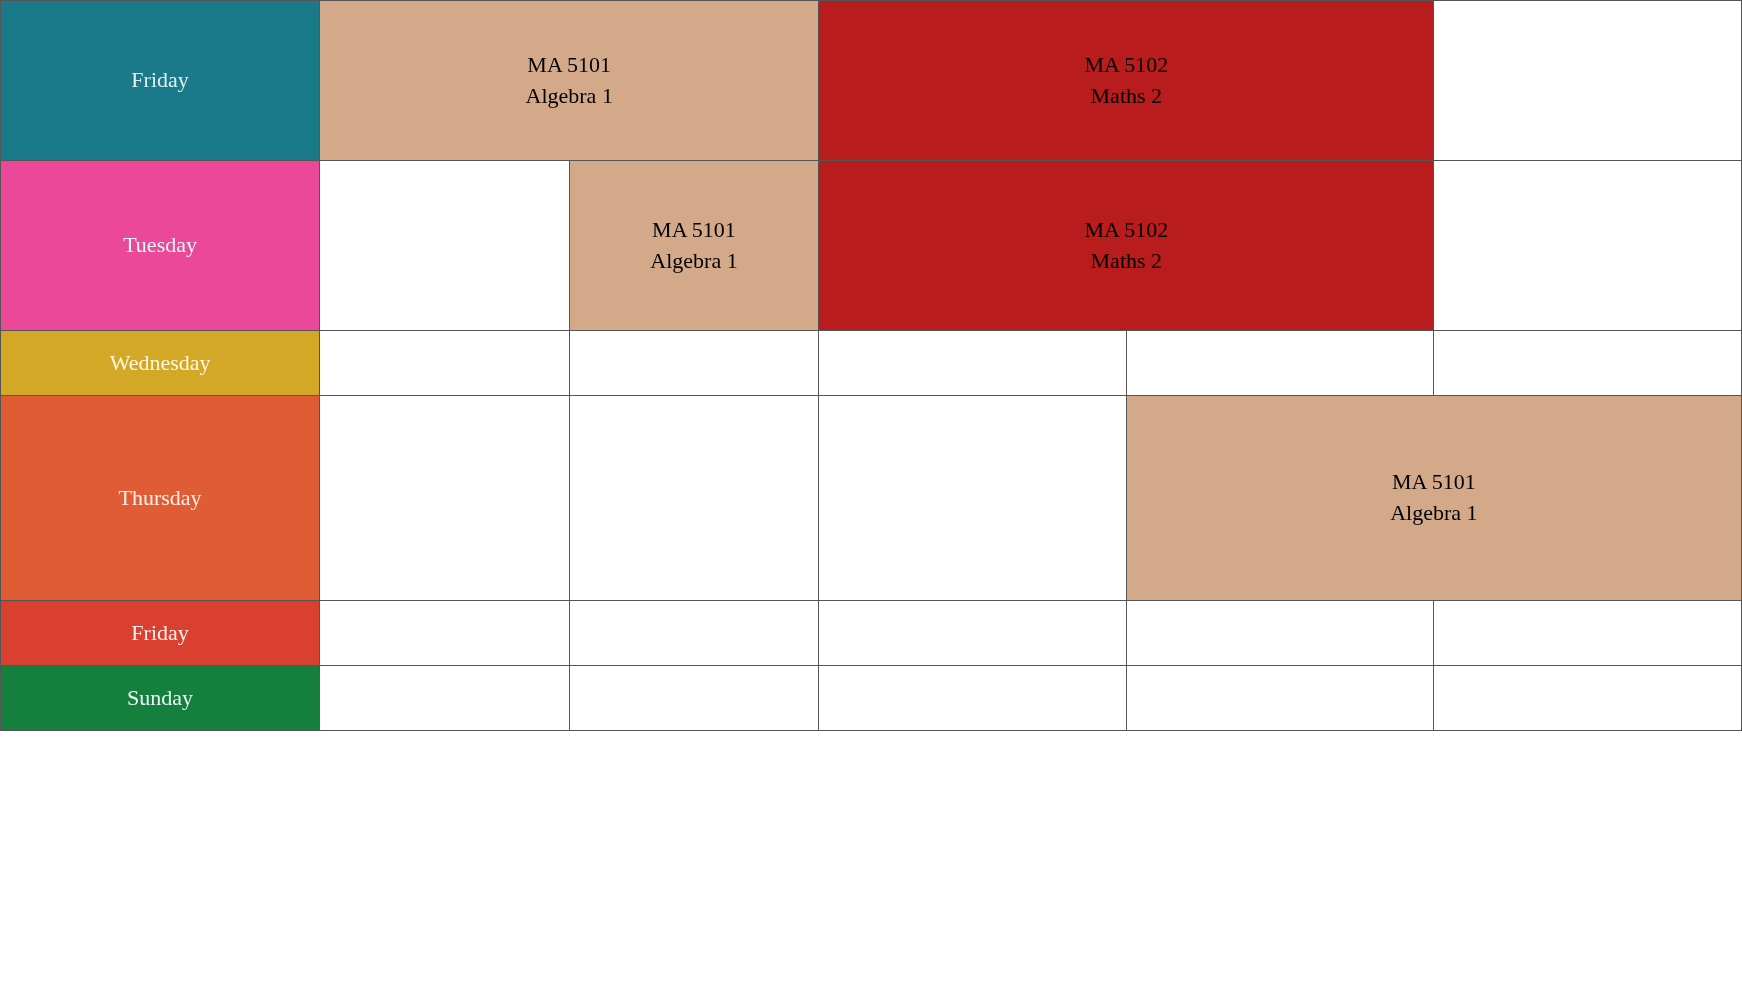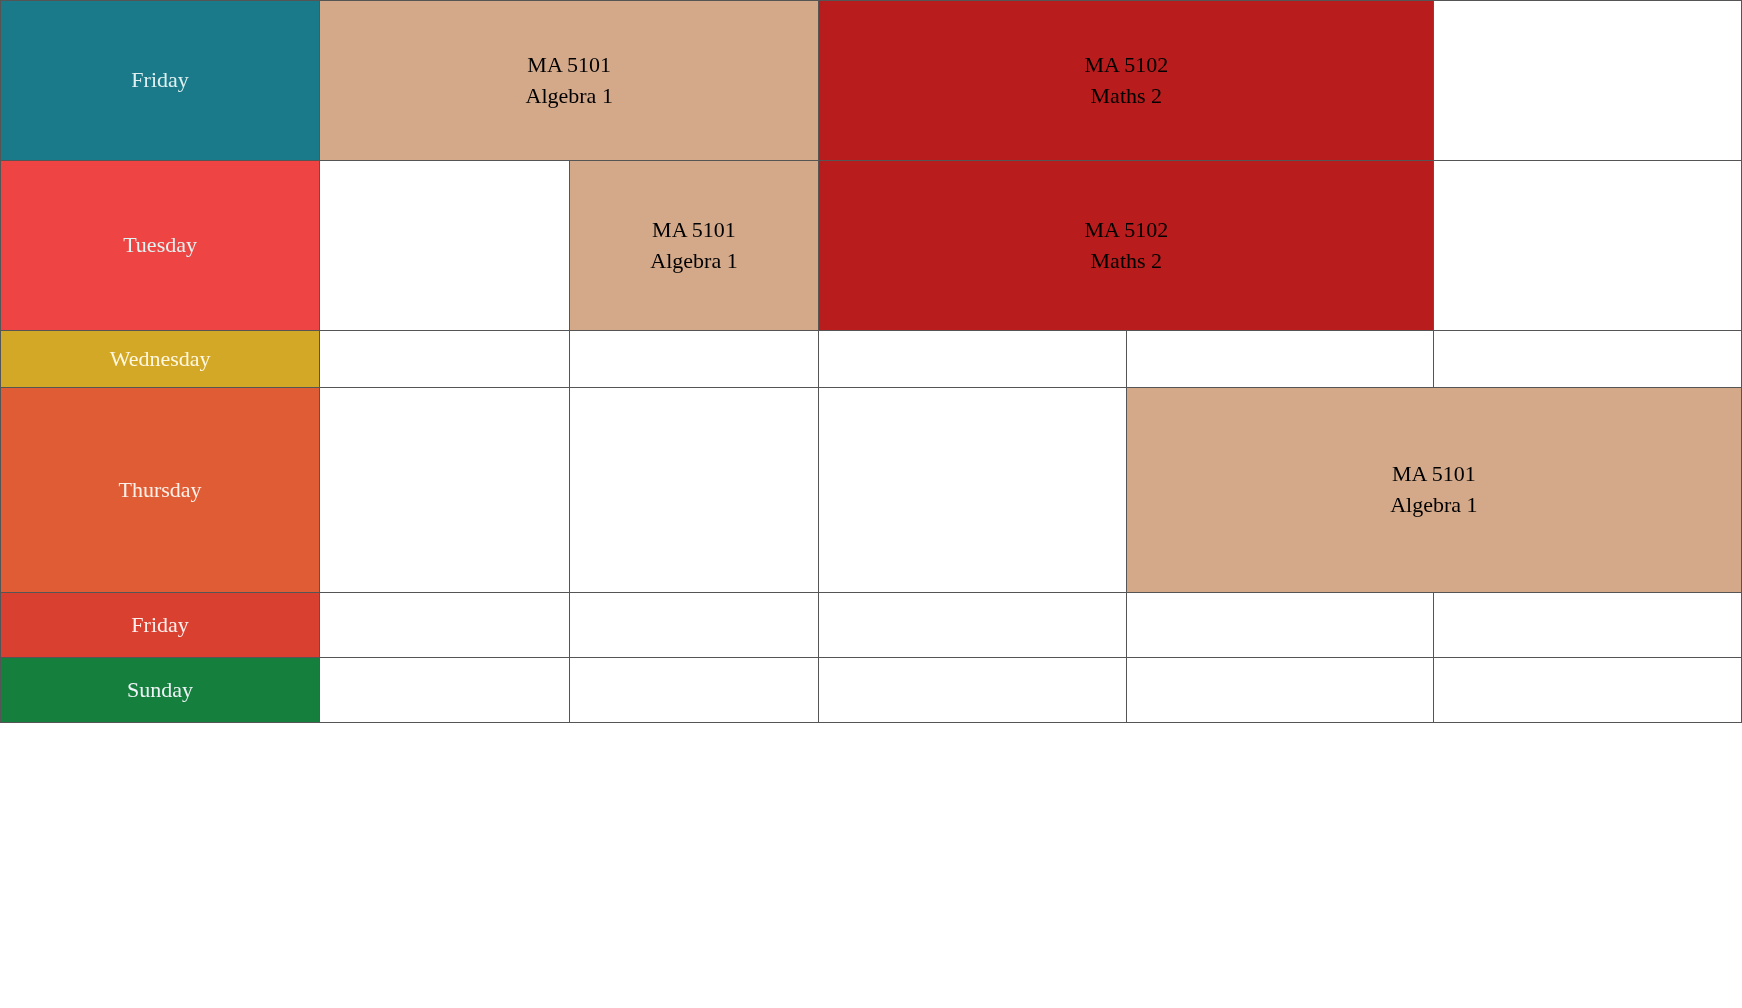--- a/index.html
+++ b/index.html
@@ -41,36 +41,36 @@
     .col-3    { width: 265px; }
     .col-4    { width: 265px; }
     .col-5    { width: 265px; }
     .header-time {
       font-weight: bold;
       font-size: 26px;
     }
 
     
     .day-monday    { background: #1a7a8a; color: #e0f0f0; font-size: 26px; }
-    .day-tuesday   { background: #ef4444; color: #e0f5f2; font-size: 26px; margin-top: 48px; }
+    .day-tuesday   { background: #ec4899; color: #e0f5f2; font-size: 26px; margin-top: 48px; }
     .day-wednesday { background: #d4a827; color: #fff8e0; font-size: 22px; }
     .day-thursday  { background: #e05c35; color: #fff0e8; font-size: 26px; }
     .day-friday    { background: #d94030; color: #fff0ee; font-size: 22px; }
     .day-saturday  { background: #6daa7a; color: #e8f8ec; font-size: 22px; }
     .day-sunday    { background: #15803d; color: #f0f4f8; font-size: 22px; }
 
     
     .cell-algebra1 { background: #d4a98a; }
     .cell-maths2   { background: #b91c1c; }
     .cell-empty    { background: #ffffff; }
 
     
     .row-monday    { height: 160px; }
     .row-tuesday   { height: 170px; }
-    .row-wednesday { height: 57px; }
+    .row-wednesday { height: 65px; }
     .row-thursday  { height: 205px; padding-left: 8px; }
     .row-friday    { height: 65px; margin-top: 12px; }
     .row-saturday  { height: 65px; }
     .row-sunday    { height: 65px; }
     .row-header    { height: 140px; }
   </style>
 </head>
 <body>
 
 <table class="schedule-table">

